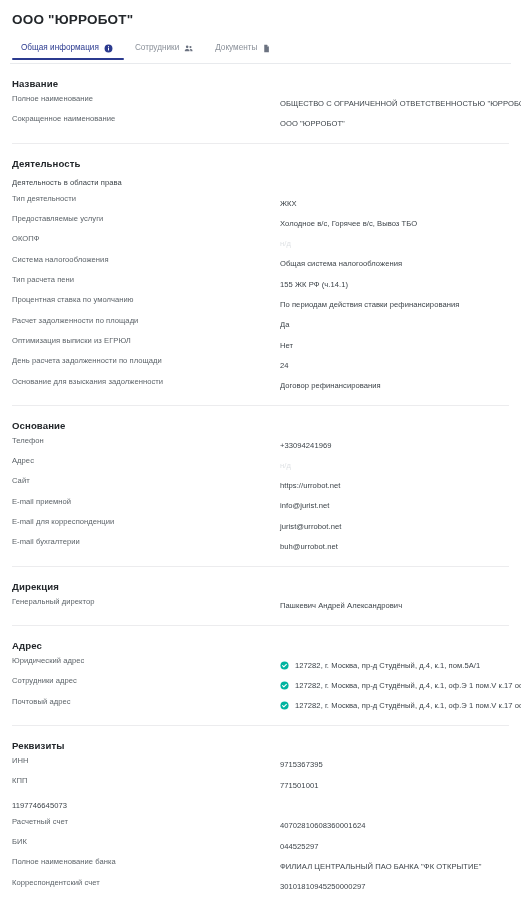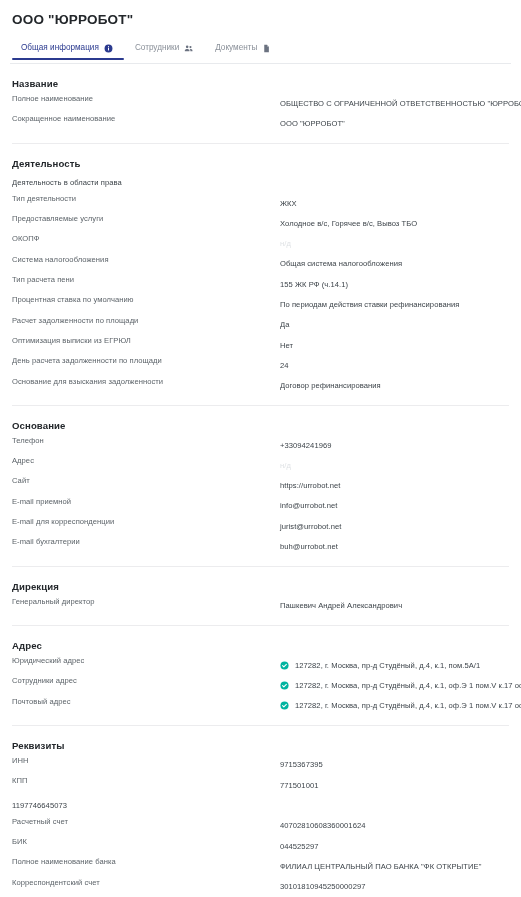--- a/index.html
+++ b/index.html
@@ -268,21 +268,21 @@
           </div>
           <div class="row">
             <div class="label">Сайт</div>
             <div class="value">
               <span>https://urrobot.net</span>
             </div>
           </div>
           <div class="row">
             <div class="label">E-mail приемной</div>
             <div class="value">
-              <span>info@urrobot.net</span>
+              <span>info@jurist.net</span>
             </div>
           </div>
           <div class="row">
             <div class="label">E-mail для корреспонденции</div>
             <div class="value">
               <span>jurist@urrobot.net</span>
             </div>
           </div>
           <div class="row">
             <div class="label">E-mail бухгалтерии</div>

